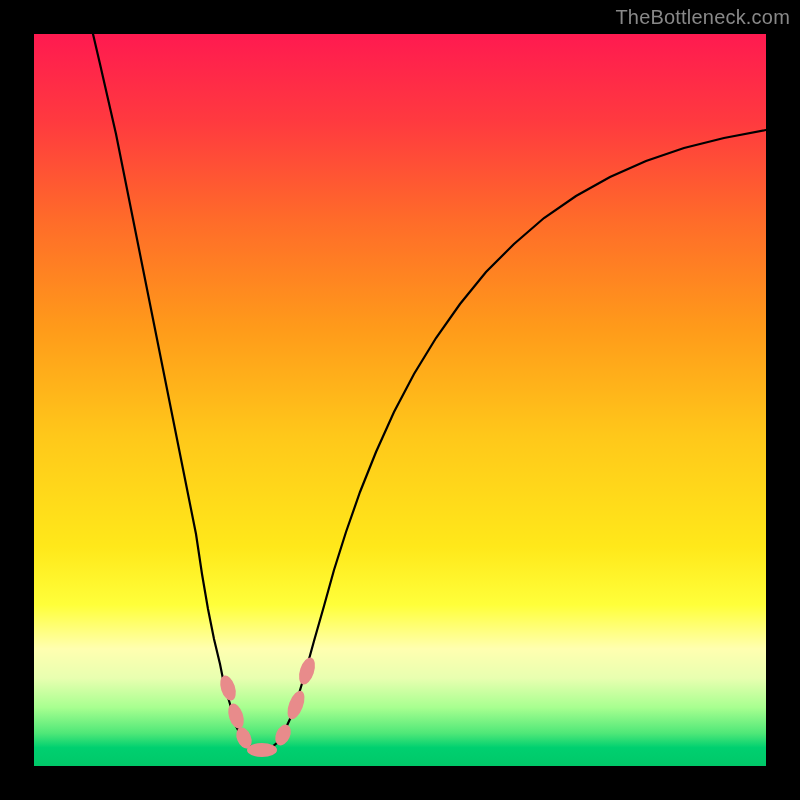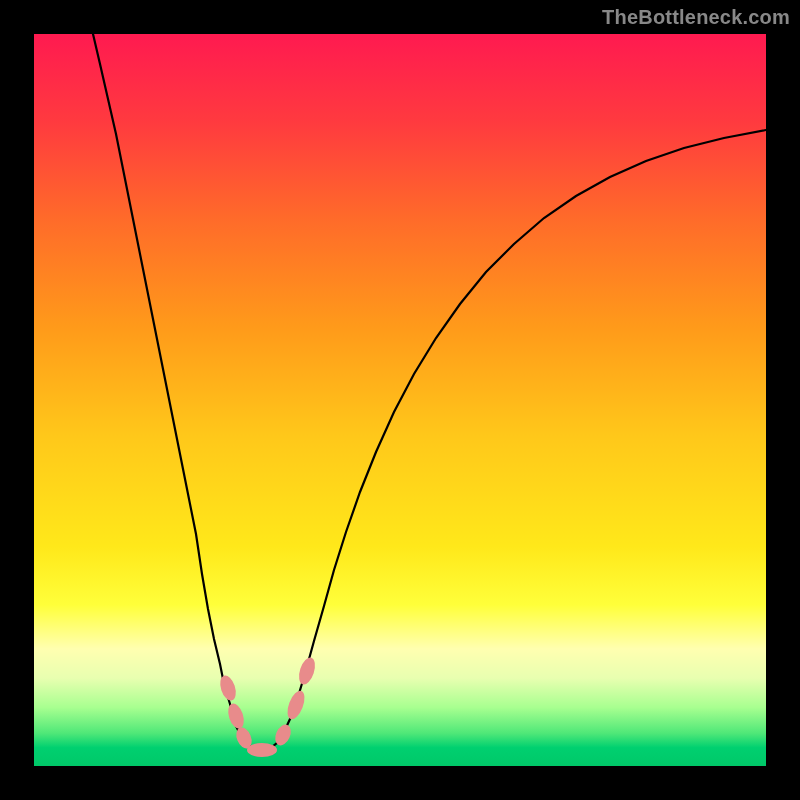--- a/index.html
+++ b/index.html
@@ -26,21 +26,21 @@
     width: 732px;
     height: 732px;
     overflow: hidden;
   }
   .watermark {
     position: absolute;
     top: 6px;
     right: 10px;
     color: #888888;
     font-size: 20px;
-    font-weight: 700;
+    font-weight: 400;
     letter-spacing: 0.2px;
     z-index: 10;
   }
   svg {
     display: block;
   }
 </style>
 </head>
 <body>
 

